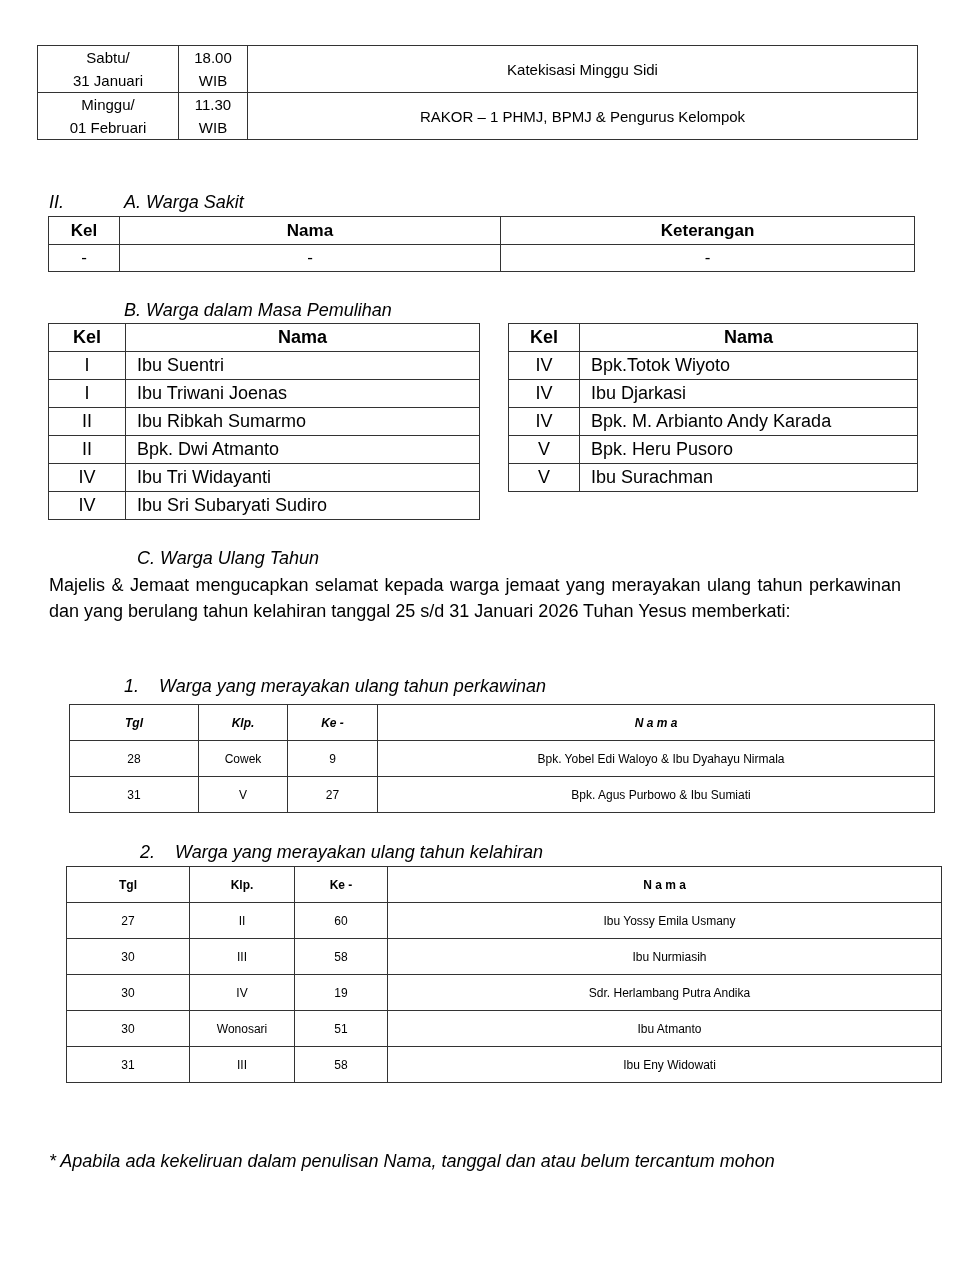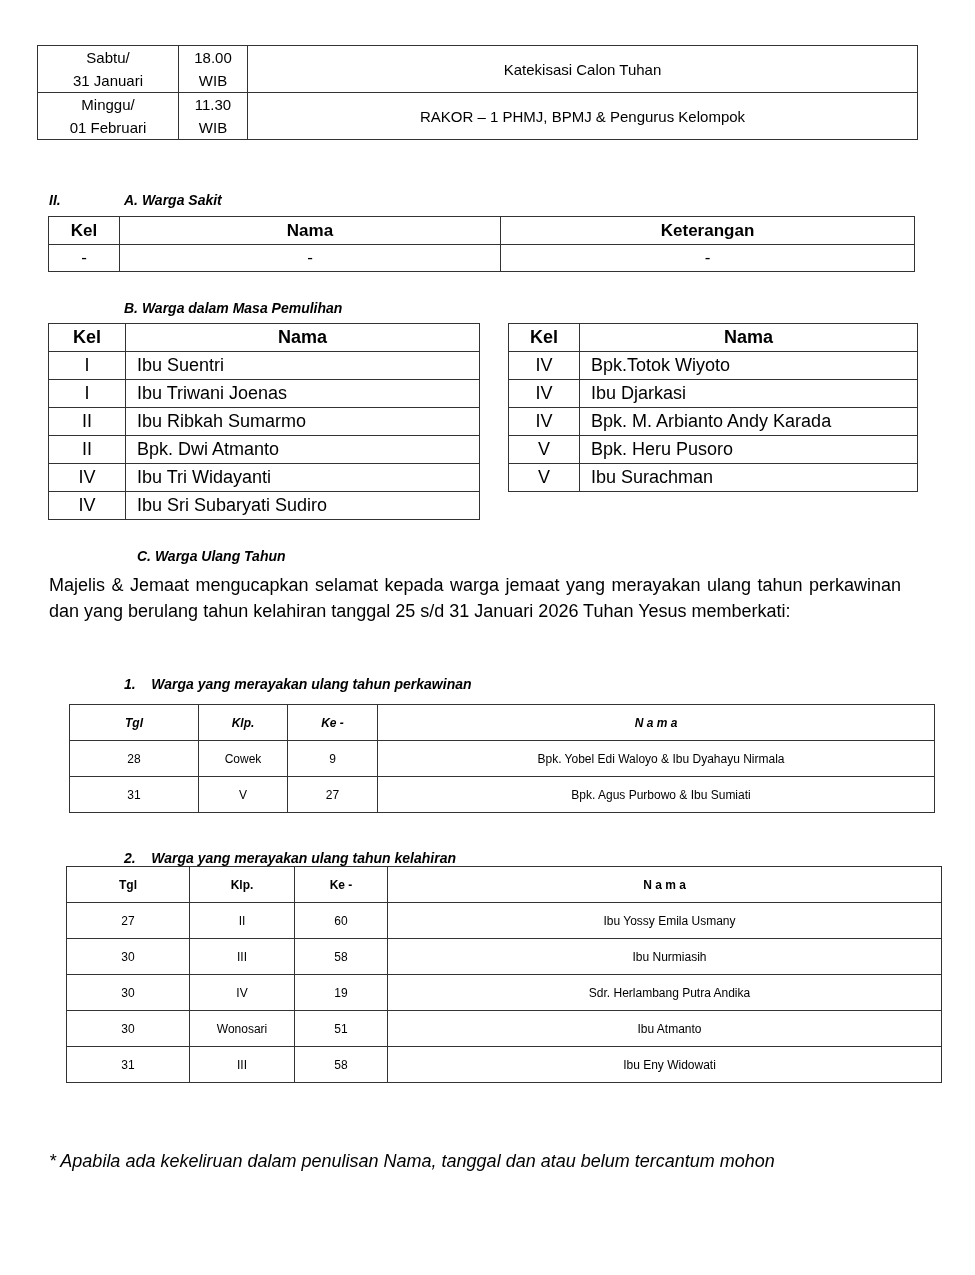--- a/index.html
+++ b/index.html
@@ -25,38 +25,38 @@
   #recR { left:508px; top:323px; width:410px; }
   
   .ann { font-size:12px; }
   .ann th { height:35px; text-align:center; }
   .ann td { height:35px; text-align:center; }
   .ann td.nm { text-align:center; padding-left:10px; }
   #wed { left:69px; top:704px; width:866px; }
   #wed th { font-style:italic; font-weight:bold; }
   #bday { left:66px; top:866px; width:876px; }
   #bday th { font-weight:bold; }
-  .heading { font-weight:bold; font-style:italic; font-size:14px; }
+  .heading { font-weight:normal; font-style:italic; font-size:18px; }
   .para { left:49px; top:572px; width:852px; font-size:18px; line-height:26px; text-align:justify; }
   .note { left:49px; top:1148px; width:860px; font-size:18px; font-style:italic; line-height:26px; }
 </style>
 </head>
 <body>
 
 <table id="sched">
   <colgroup>
       <col style="width:141px">
       <col style="width:69px">
       <col>
     </colgroup>
   <tbody>
       <tr>
     <td><span>Sabtu/</span><br><span>31 Januari</span></td>
     <td><span>18.00</span><br><span>WIB</span></td>
-    <td class="act">Katekisasi Calon Tuhan</td>
+    <td class="act">Katekisasi Minggu Sidi</td>
   </tr>
   <tr>
     <td><span>Minggu/</span><br><span>01 Februari</span></td>
     <td><span>11.30</span><br><span>WIB</span></td>
     <td class="act">RAKOR – 1 PHMJ,  BPMJ &amp; Pengurus Kelompok</td>
   </tr>
 </tbody>
   </table>
 
 <div class="abs heading" style="left:49px; top:192px;">II.</div>
@@ -181,21 +181,21 @@
   </tr>
   <tr>
     <td>31</td>
     <td>V</td>
     <td>27</td>
     <td class="nm">Bpk. Agus Purbowo &amp; Ibu Sumiati</td>
   </tr>
 </tbody>
   </table>
 
-<div class="abs heading" style="left:124px; top:842px; white-space:pre;margin-top:8px;">2.    Warga yang merayakan ulang tahun kelahiran</div>
+<div class="abs heading" style="left:140px; top:842px; white-space:pre;">2.    Warga yang merayakan ulang tahun kelahiran</div>
 
 <table id="bday" class="ann">
   <colgroup>
       <col style="width:123px">
       <col style="width:105px">
       <col style="width:93px">
       <col>
     </colgroup>
   <tbody>
       <tr>

